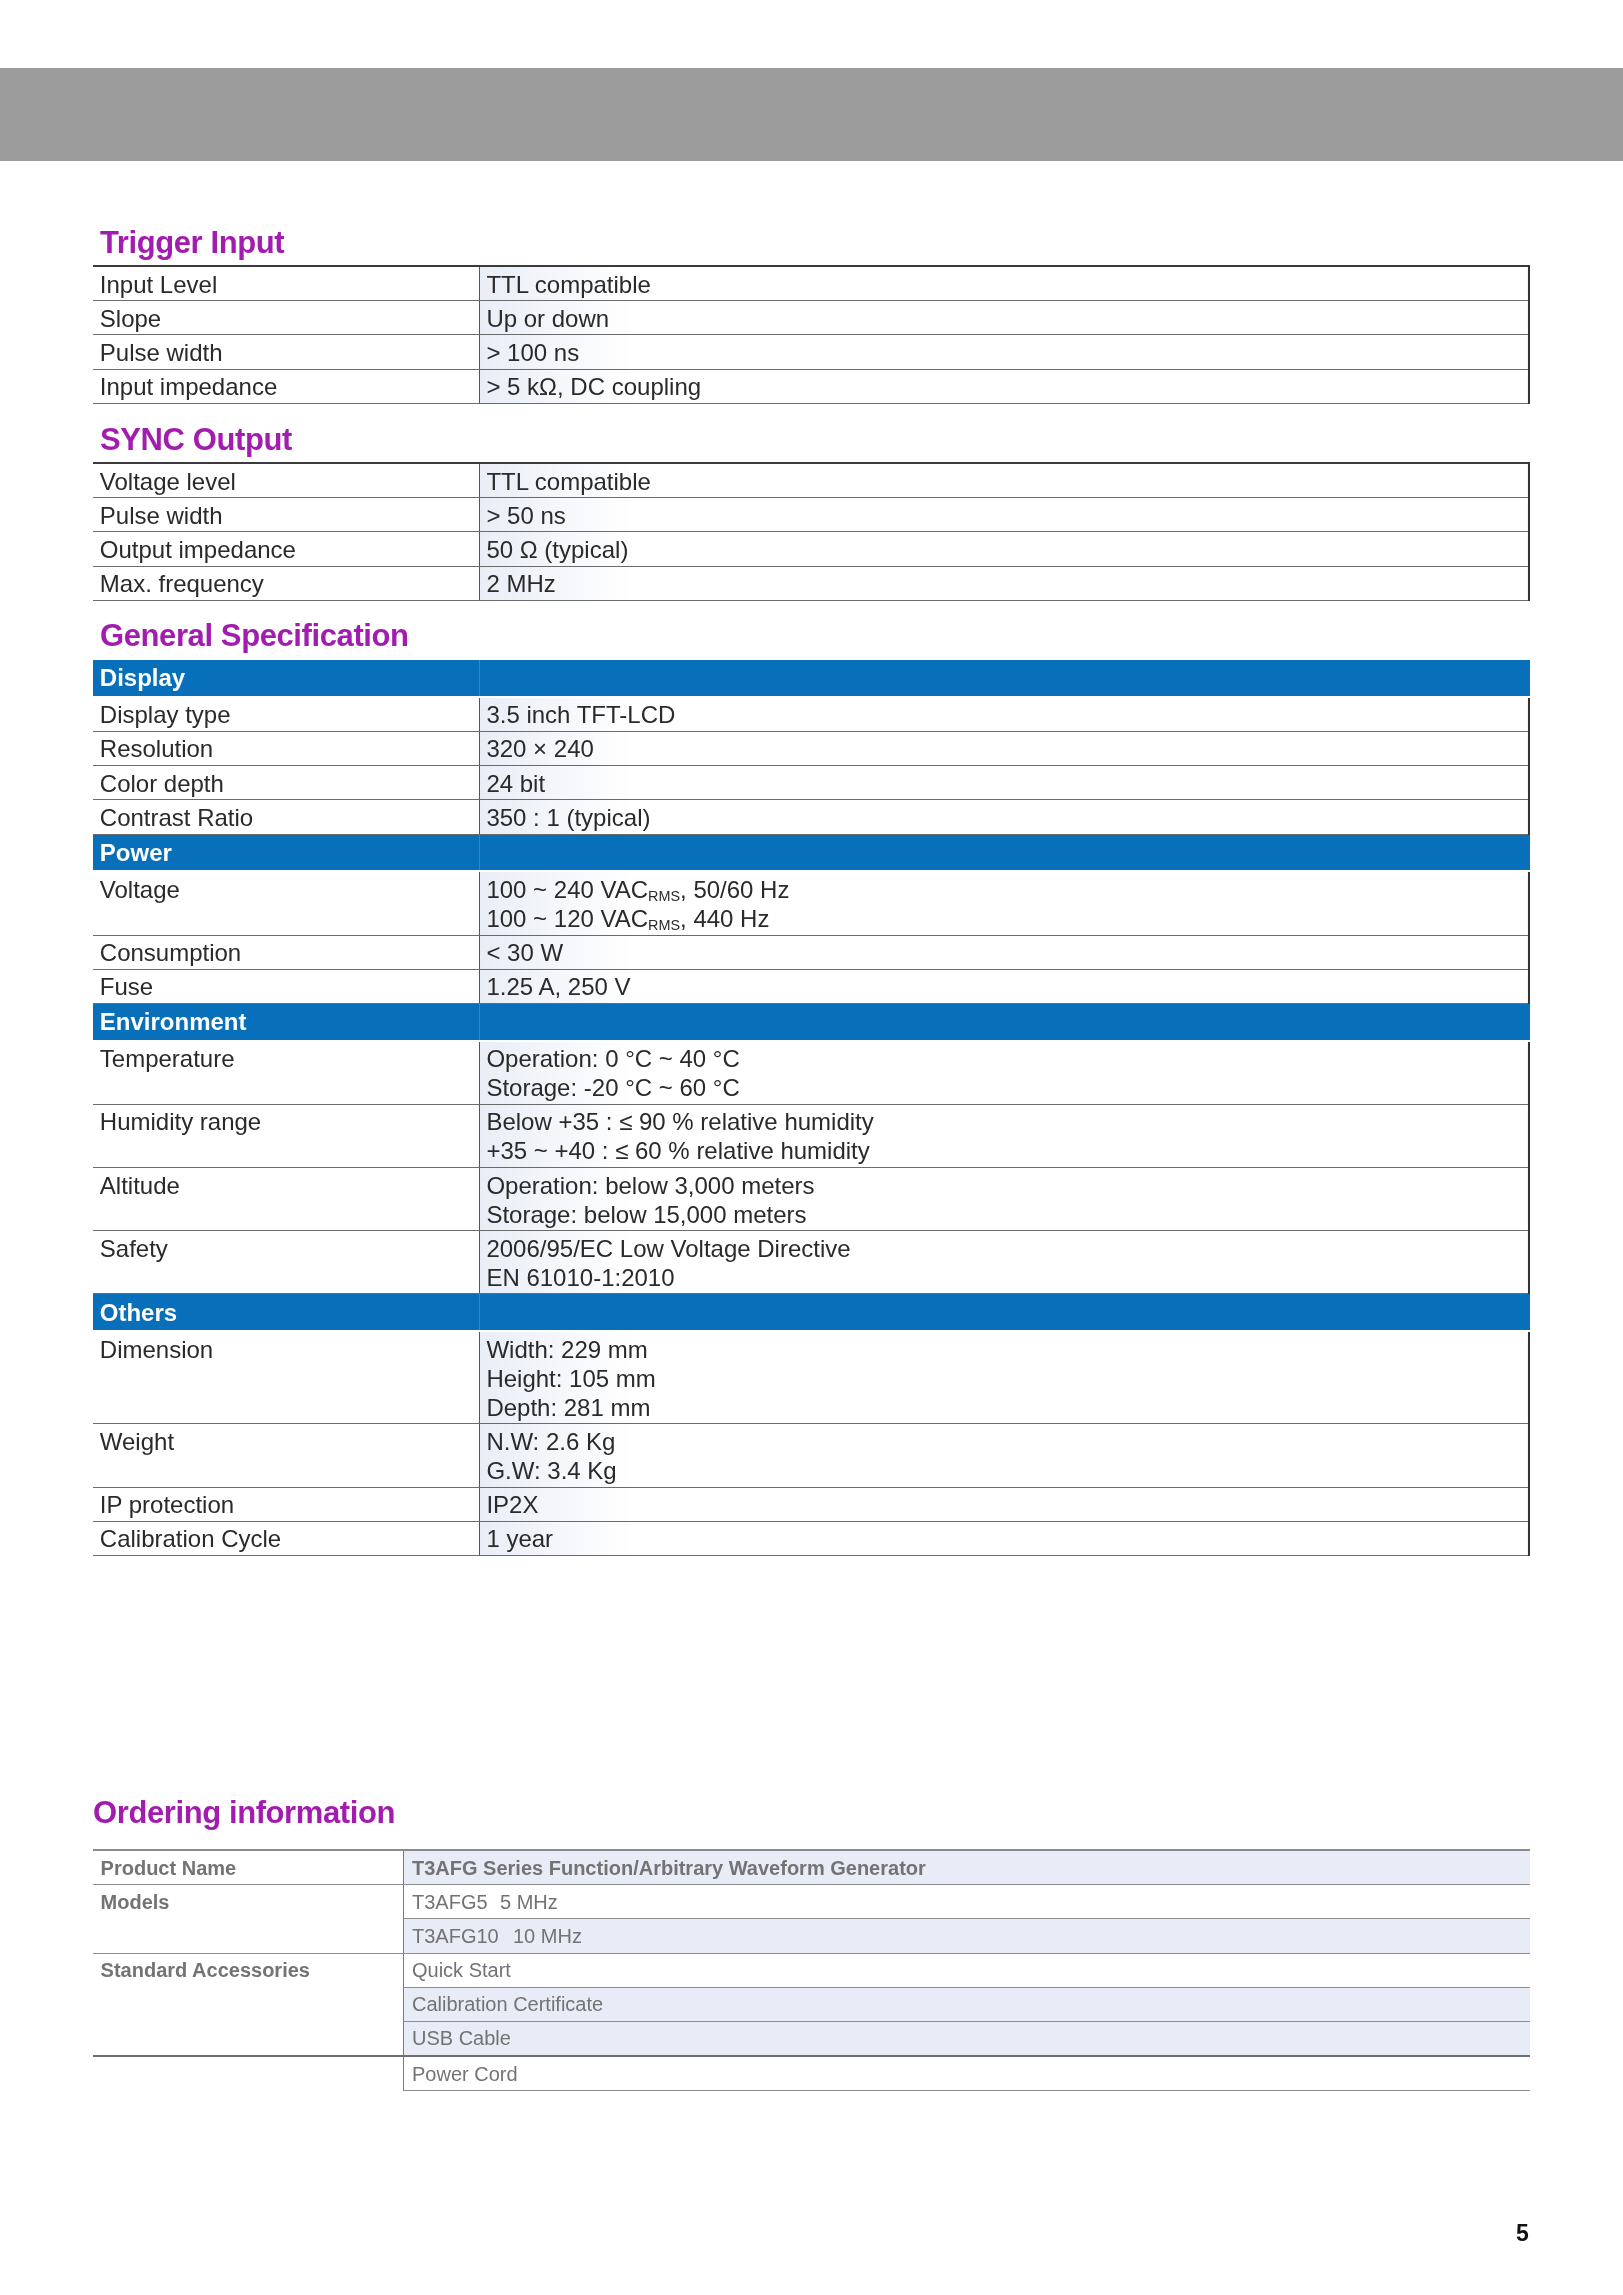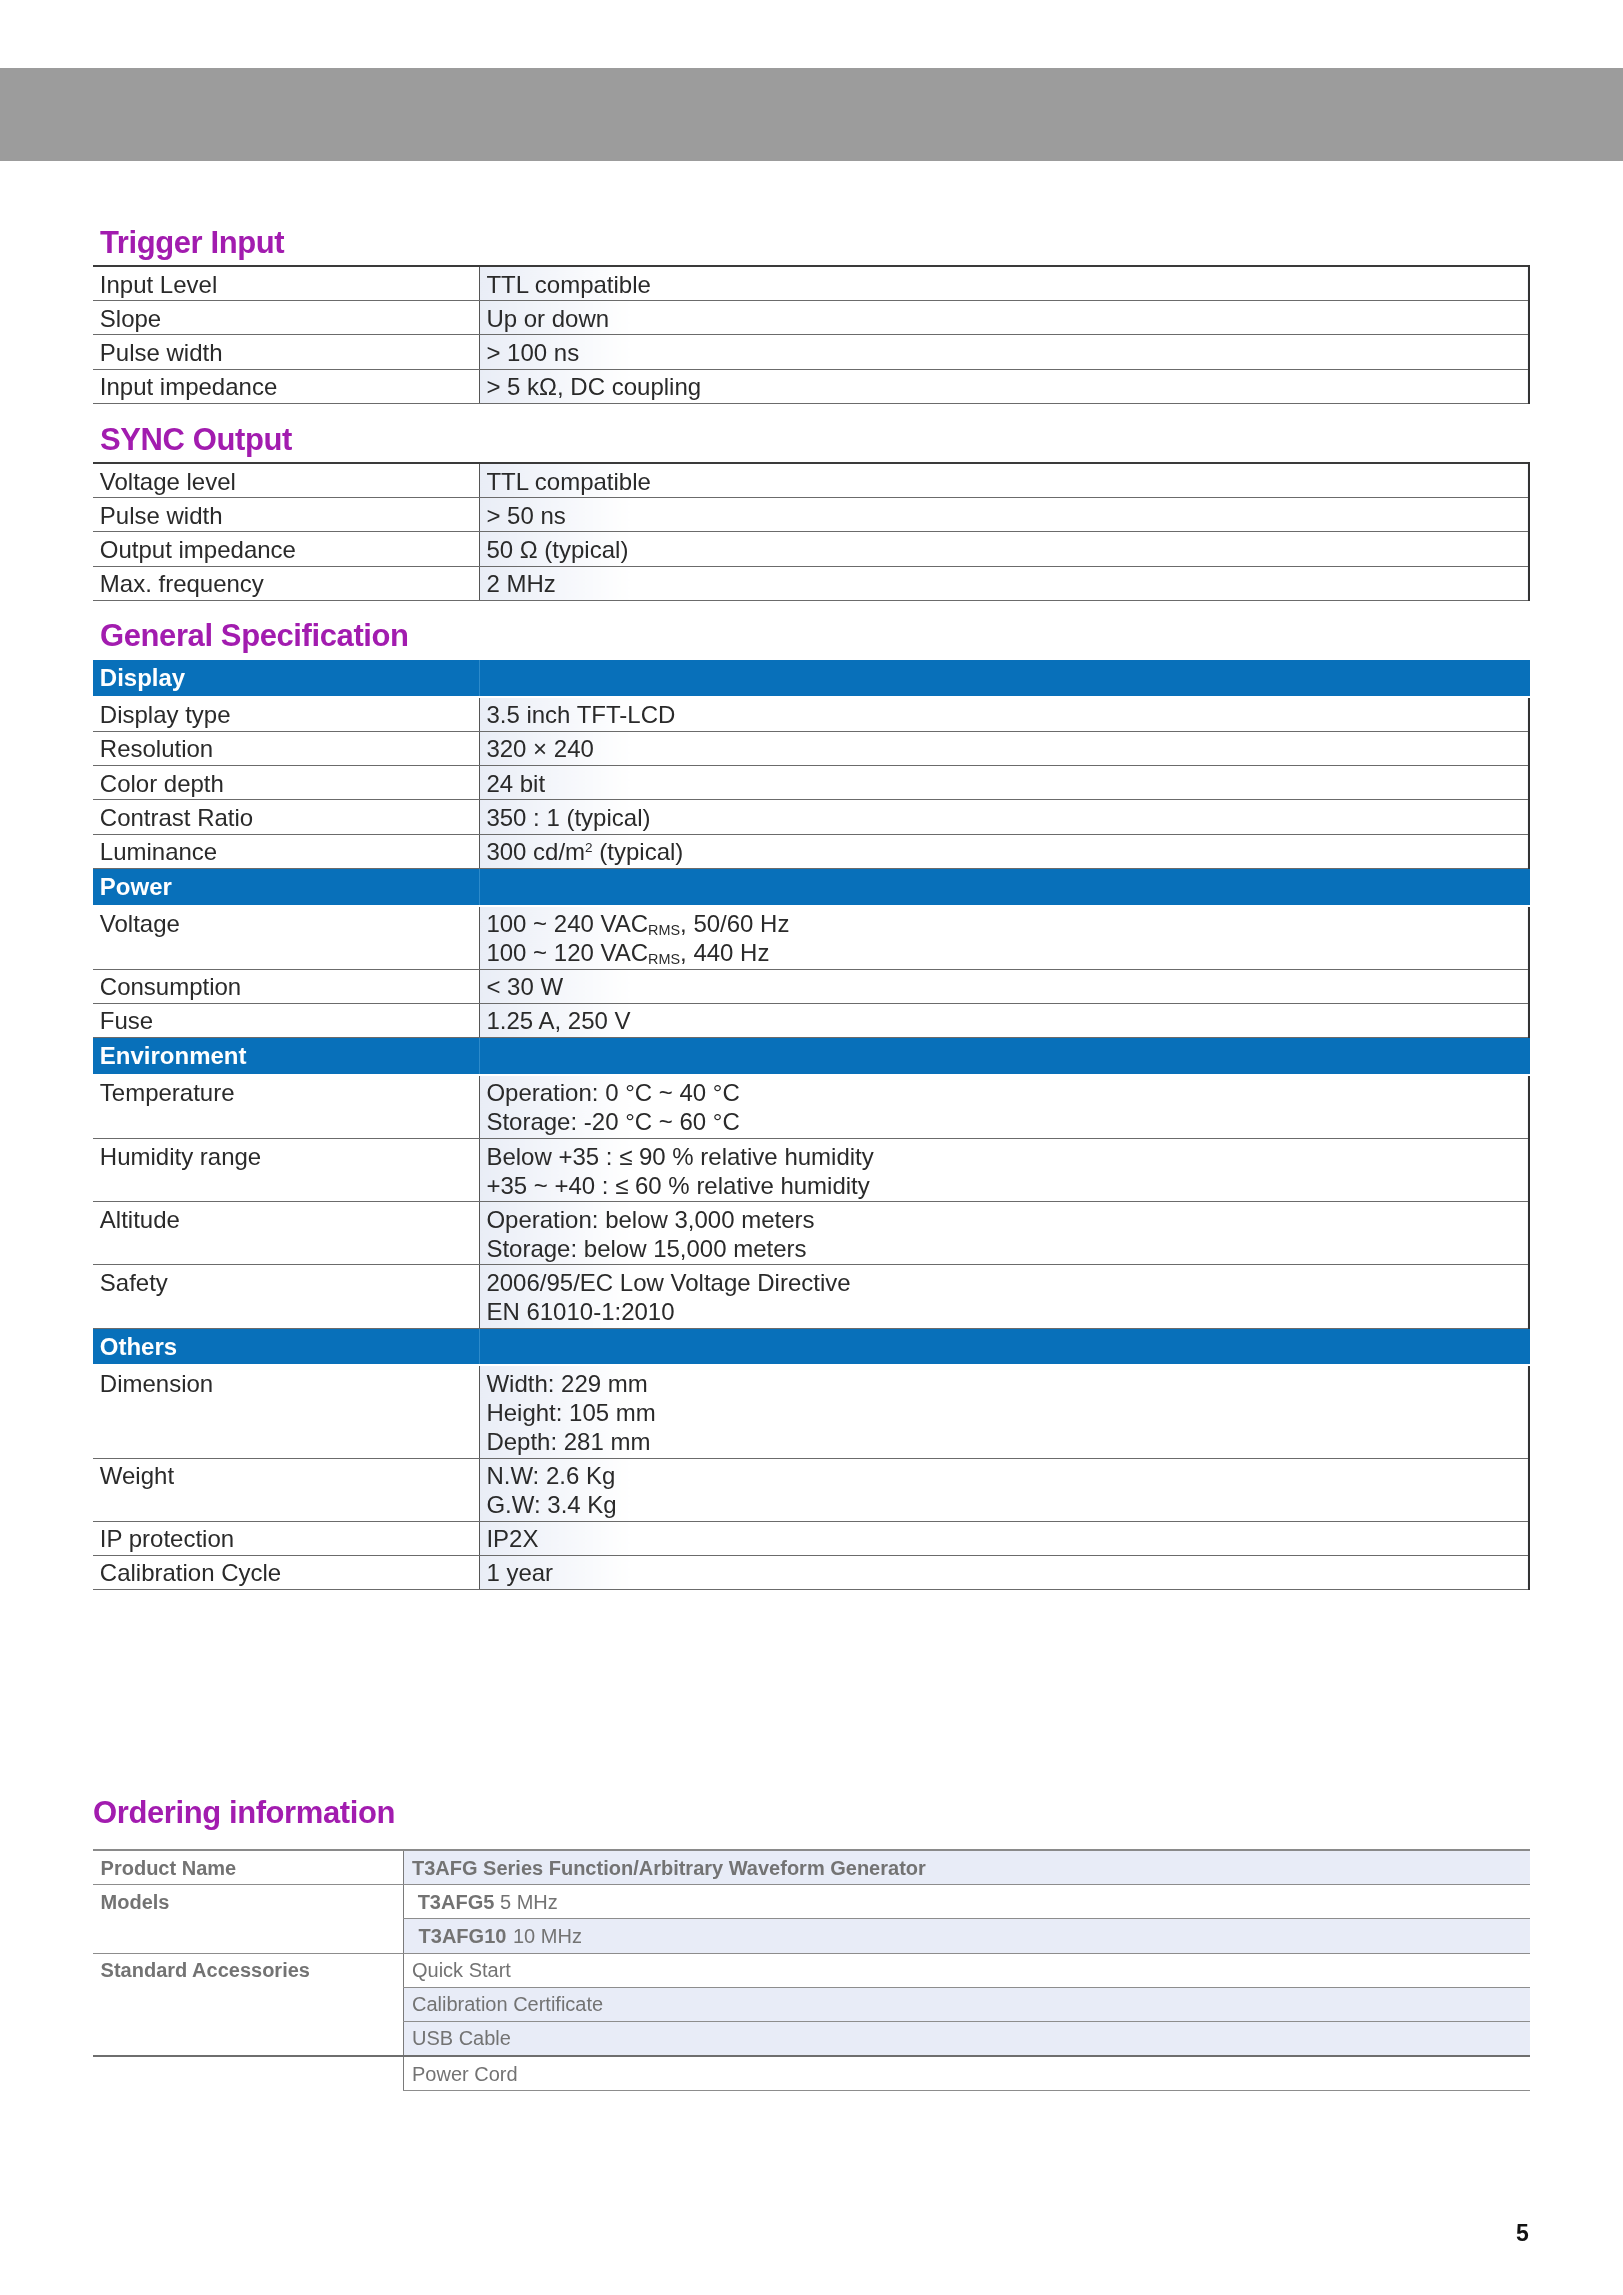--- a/index.html
+++ b/index.html
@@ -25,21 +25,21 @@
 
   table.order { position: absolute; left: 93px; top: 1849px; width: 1437px; border-collapse: collapse; table-layout: fixed; }
   table.order td { font-size: 20px; line-height: 29px; padding: 2.5px 6.8px 1.7px 7.6px; vertical-align: top; color: #737373; }
   table.order td.k { width: 296px; font-weight: bold; }
   table.order td.v { border-left: 1.7px solid #7a7a7a; border-bottom: 1.7px solid #8d8d8d; }
   table.order td.v.shade { background: #e8ecf7; }
   table.order tr.top td { border-top: 2.5px solid #8a8a8a; }
   table.order td.k.bb { border-bottom: 1.7px solid #8d8d8d; }
   table.order td.k.last { border-bottom: 2.5px solid #6e6e6e; }
   table.order td.v.last { border-bottom: 2.5px solid #6e6e6e; }
-  .model-name { font-weight: bold; display: inline-block; min-width: 88px; text-align: center; }
+  .model-name { font-weight: normal; display: inline-block; min-width: 88px; }
   .model-name.wide { min-width: 101px; }
   .bold-val { font-weight: bold; }
   .page-number { position: absolute; left: 1516px; top: 2220px; font-size: 23px; font-weight: bold; color: #111; }
 </style>
 </head>
 <body>
 
 <div class="top-band"></div>
 
 <h2 class="section-title" style="top:227px;">Trigger Input</h2>
@@ -103,24 +103,20 @@
         <td class="v">320 × 240</td>
       </tr>
   <tr>
         <td class="k">Color depth</td>
         <td class="v">24 bit</td>
       </tr>
   <tr>
         <td class="k">Contrast Ratio</td>
         <td class="v">350 : 1 (typical)</td>
       </tr>
-  <tr>
-        <td class="k">Luminance</td>
-    <td class="v"><span>300 cd/m</span><sup class="two">2</sup><span> (typical)</span></td>
-      </tr>
 
   <tr class="group">
         <td class="k">Power</td>
         <td class="v"></td>
       </tr>
   <tr>
         <td class="k">Voltage</td>
     <td class="v">
       <span class="line"><span>100 ~ 240 VAC</span><sub class="rms">RMS</sub><span>, 50/60 Hz</span></span>
       <span class="line"><span>100 ~ 120 VAC</span><sub class="rms">RMS</sub><span>, 440 Hz</span></span>

